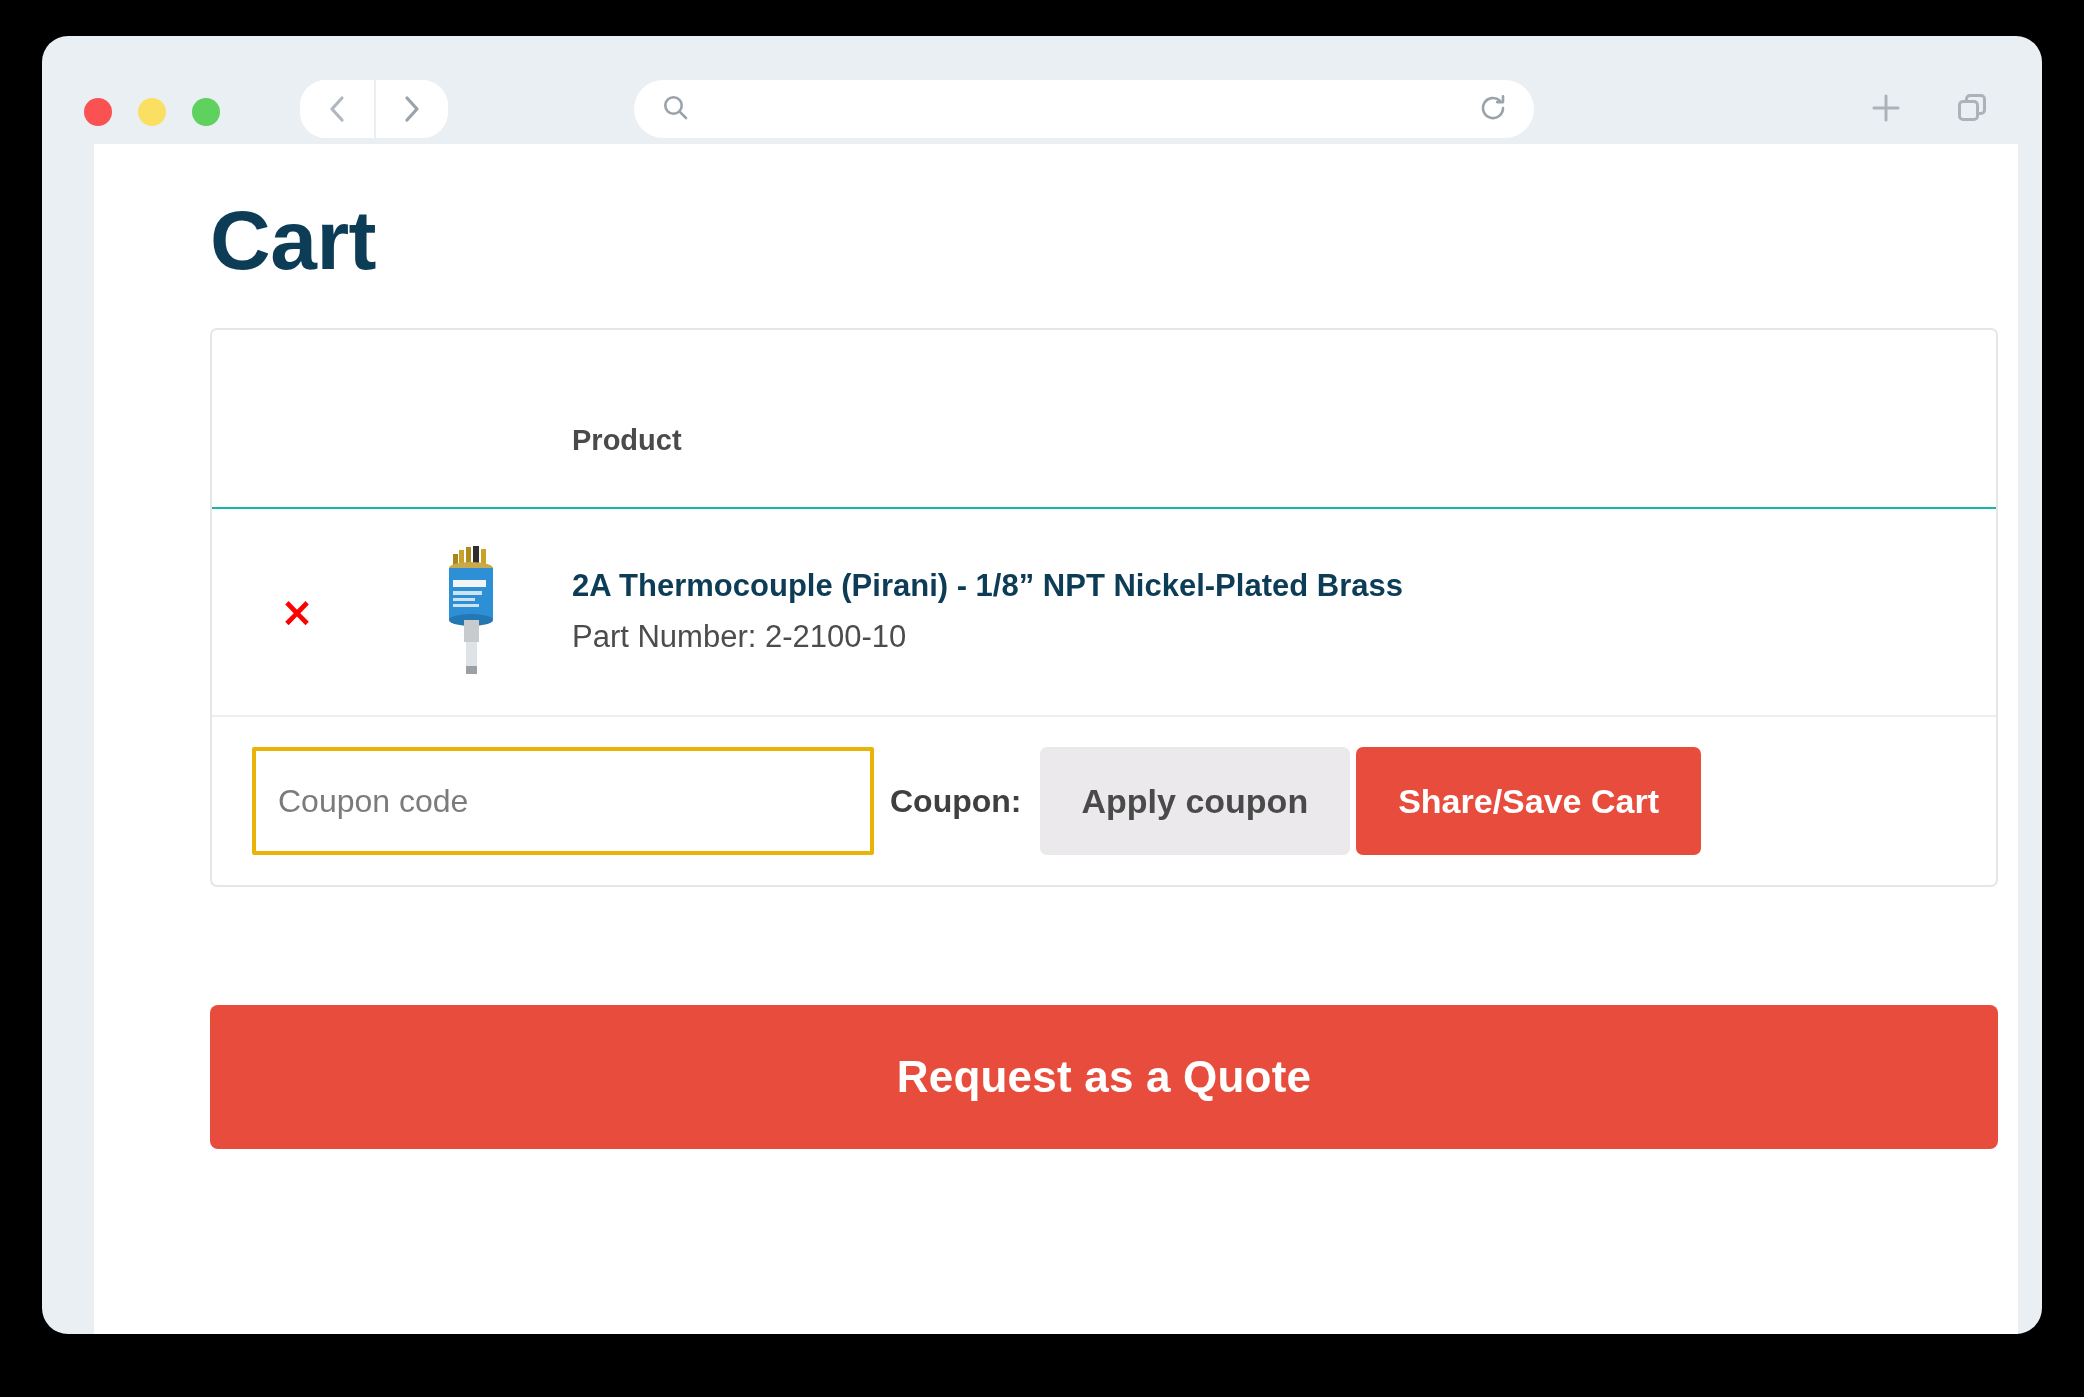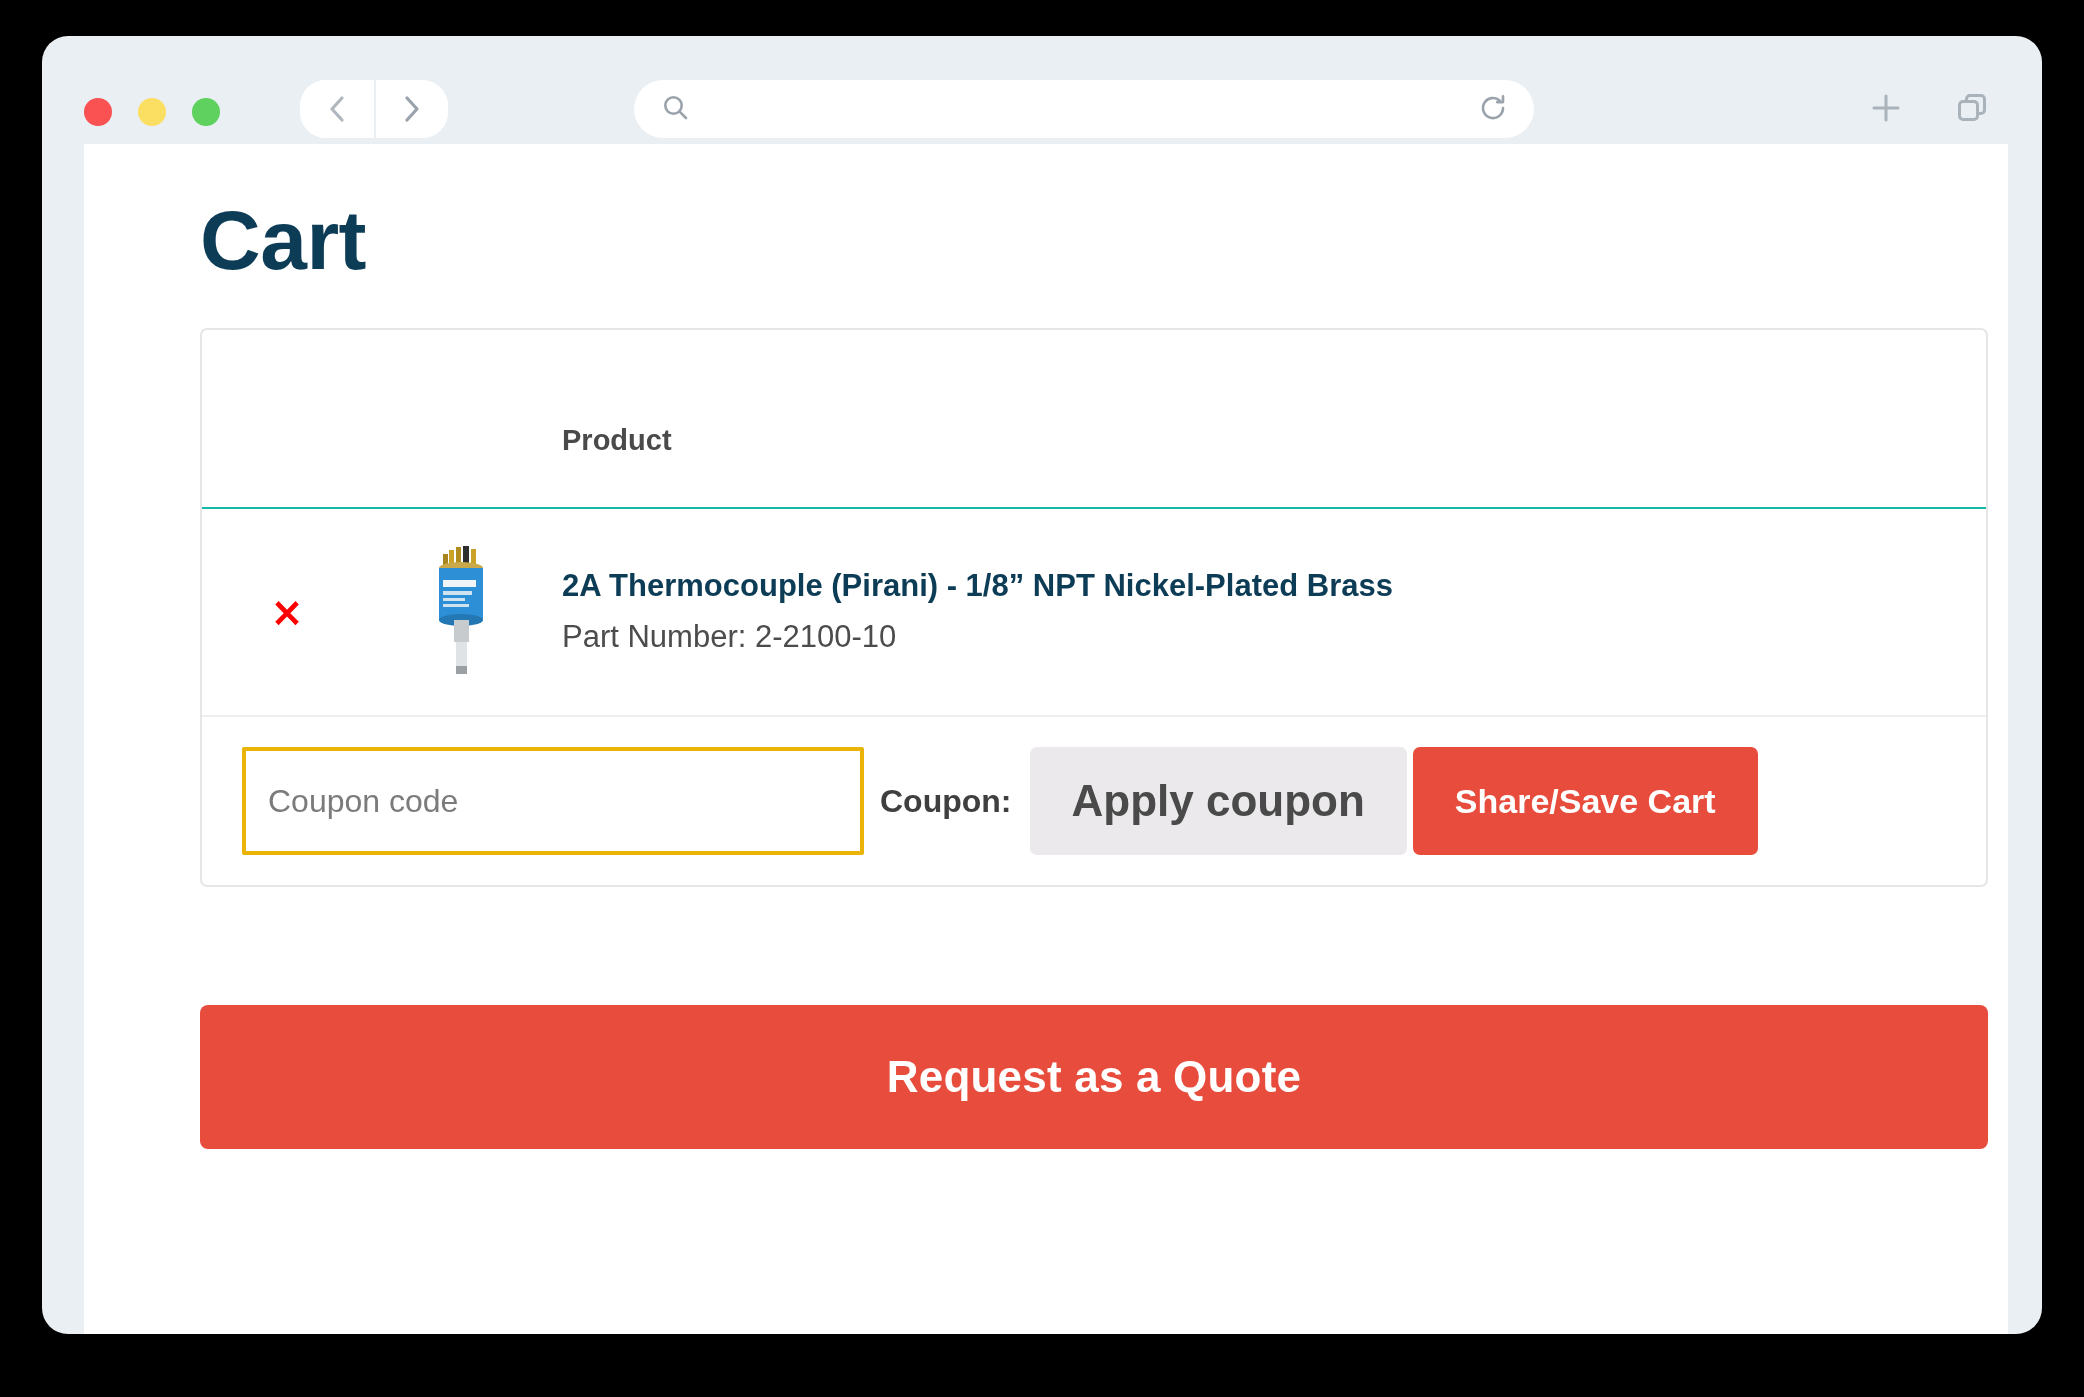--- a/index.html
+++ b/index.html
@@ -125,21 +125,21 @@
     padding: 0;
     cursor: pointer;
     display: flex;
     align-items: center;
     justify-content: center;
   }
 
   
   .page {
     position: absolute;
-    left: 42px;
+    left: 52px;
     top: 108px;
     width: 1924px;
     height: 1190px;
     background: #ffffff;
     overflow: hidden;
   }
   .page-inner {
     padding: 52px 74px 0 116px;
   }
 
@@ -245,21 +245,21 @@
   .btn {
     border: none;
     cursor: pointer;
     font-family: "Liberation Sans", sans-serif;
     font-weight: bold;
     white-space: nowrap;
   }
   .btn-apply {
     background: #ebe9eb;
     color: #4a4a4a;
-    font-size: 44px;
+    font-size: 34px;
     height: 108px;
     padding: 0 42px;
     border-radius: 7px;
   }
   .btn-share {
     background: #e74c3c;
     color: #ffffff;
     font-size: 34px;
     height: 108px;
     padding: 0 42px;

